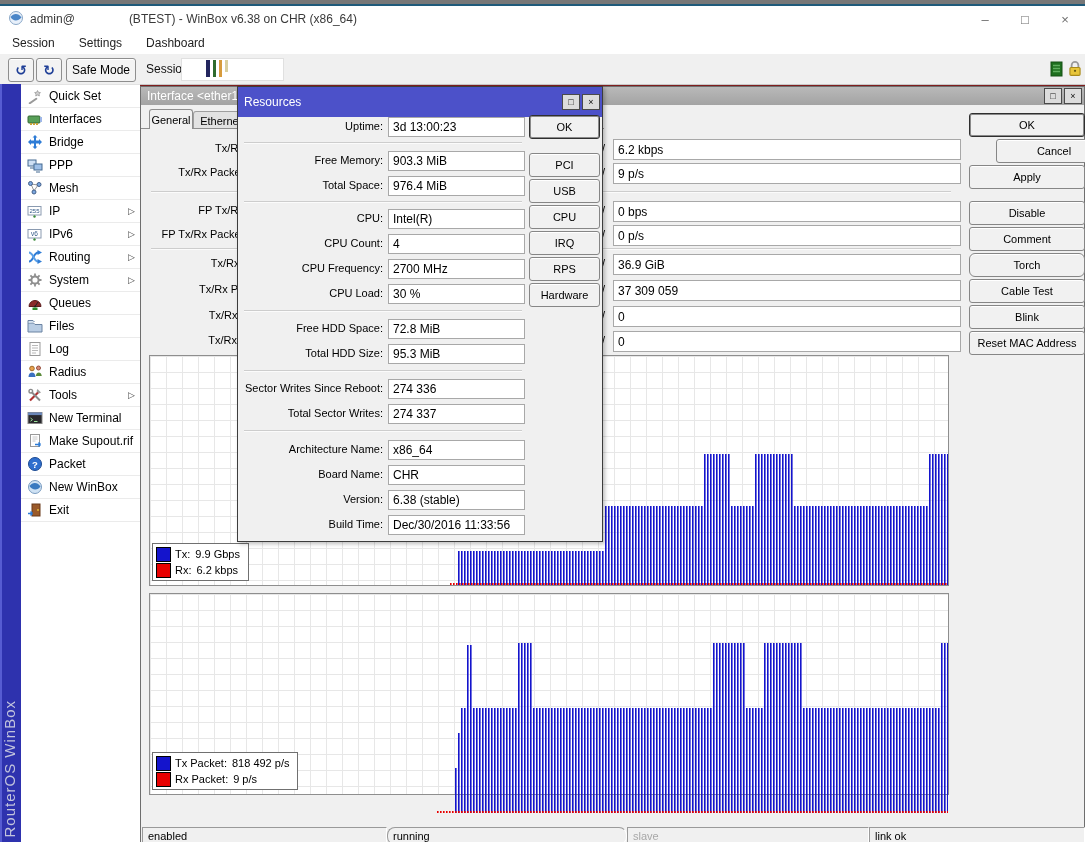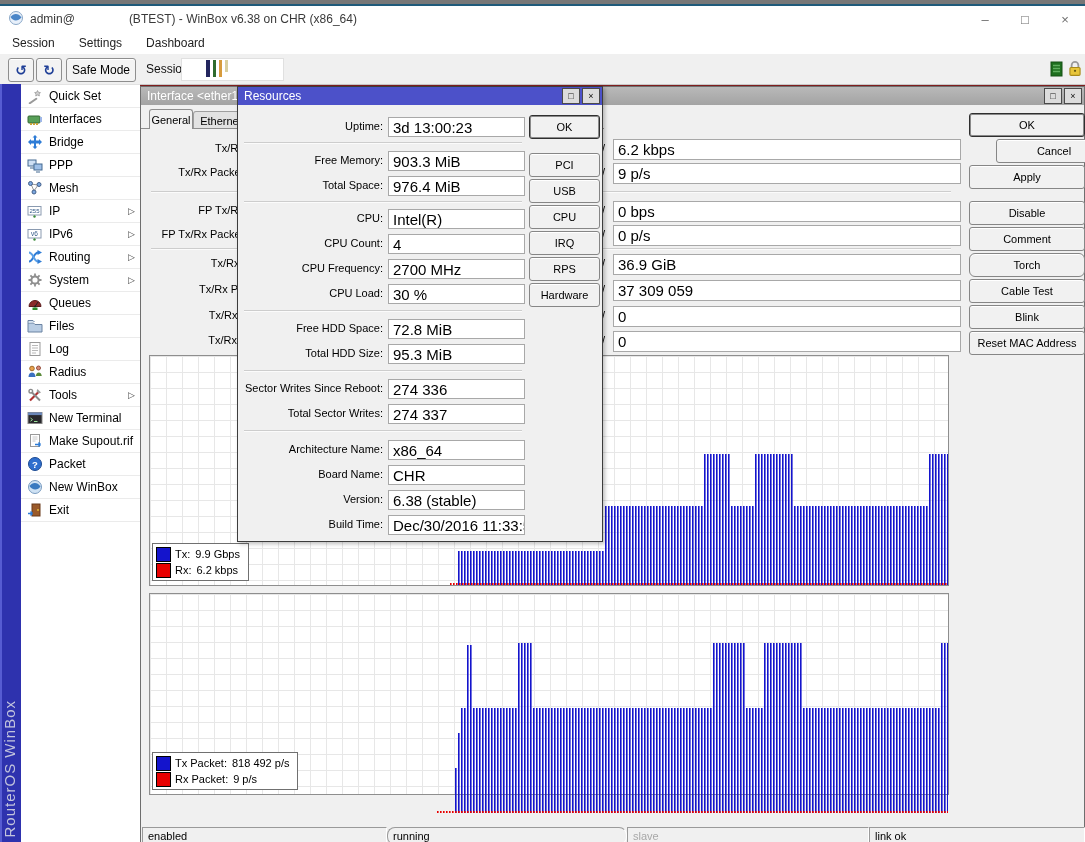--- a/index.html
+++ b/index.html
@@ -27,21 +27,21 @@
   .sidebar{left:21px;top:80px;width:119px;height:762px;background:#fff;border-top:1px solid #e2e2e2;}
   .sb-item{display:flex;align-items:center;height:22px;border-bottom:1px solid #ebebeb;padding-left:6px;position:relative;}
   .sb-ico{width:16px;height:16px;margin-right:6px;flex:0 0 16px;}
   .sb-ico svg{width:16px;height:16px;display:block;}
   .sb-lbl{font-size:12px;color:#000;white-space:nowrap;}
   .sb-arrow{position:absolute;right:5px;font-size:9px;color:#444;font-family:"DejaVu Sans",sans-serif;}
   
   .b3{background:#f1f1f1;border:1px solid #868686;border-radius:3px;display:flex;align-items:center;
       justify-content:center;font-size:11px;color:#000;box-shadow:inset 0 1px 0 #fff;}
   .b3.def{border:1px solid #2f2f2f;box-shadow:inset 0 0 0 1px #8a8a8a,inset 0 1px 0 #fff;}
-  .fld{background:#fff;border:1px solid #a8a8a8;font-size:15px;display:flex;align-items:center;
+  .fld{background:#fff;border:1px solid #a8a8a8;font-size:12px;display:flex;align-items:center;
        padding:0 4px;color:#000;white-space:nowrap;overflow:hidden;}
   .sep{height:0;border-top:1px solid #cdcdcd;border-bottom:1px solid #fbfbfb;}
   .rowlab{font-size:11px;color:#000;text-align:right;white-space:nowrap;}
   
   .ifwin{left:140px;top:82px;width:945px;height:760px;background:#f0f0f0;border:1px solid #6e6e6e;box-sizing:border-box;}
   .iftitle{left:0;top:0;width:943px;height:18px;background:linear-gradient(#b9b9b9,#a3a3a3);
            color:#fff;font-size:12px;display:flex;align-items:center;padding-left:6px;box-sizing:border-box;}
   .wctl{width:16px;height:14px;background:#dcdcdc;border:1px solid #4a4a4a;display:flex;align-items:center;
         justify-content:center;font-size:9px;color:#111;line-height:1;margin-left:2px;}
   .tab{font-size:11px;display:flex;align-items:center;justify-content:center;border:1px solid #8e8e8e;
@@ -60,21 +60,21 @@
   .swatch{width:13px;height:13px;border:1px solid #000;margin-right:4px;flex:0 0 13px;}
   .leg-txt{font-size:11px;color:#000;white-space:nowrap;}
   
   .scell{position:absolute;height:18px;background:#f0f0f0;border:1px solid;
          border-color:#9a9a9a #ffffff #ffffff #9a9a9a;font-size:11px;display:flex;
          align-items:center;padding:0 5px;box-sizing:border-box;color:#000;}
   .scell.muted{color:#a8a8a8;}
   
   .dlg{left:237px;top:82px;width:366px;height:456px;background:#f0f0f0;border:1px solid #3c3c3c;
        box-sizing:border-box;box-shadow:2px 2px 4px rgba(0,0,0,.25);z-index:10;}
-  .dlgtitle{left:0;top:0;width:364px;height:18px;background:#4c51c9;color:#fff;font-size:12px;
+  .dlgtitle{left:0;top:0;width:364px;height:30px;background:#4c51c9;color:#fff;font-size:12px;
             display:flex;align-items:center;padding-left:6px;box-sizing:border-box;}
   .icon16 svg{width:16px;height:16px;display:block;}
 </style>
 </head>
 <body>
 
 <div id="stage">
 
   <div class="abs topline"></div>
 

